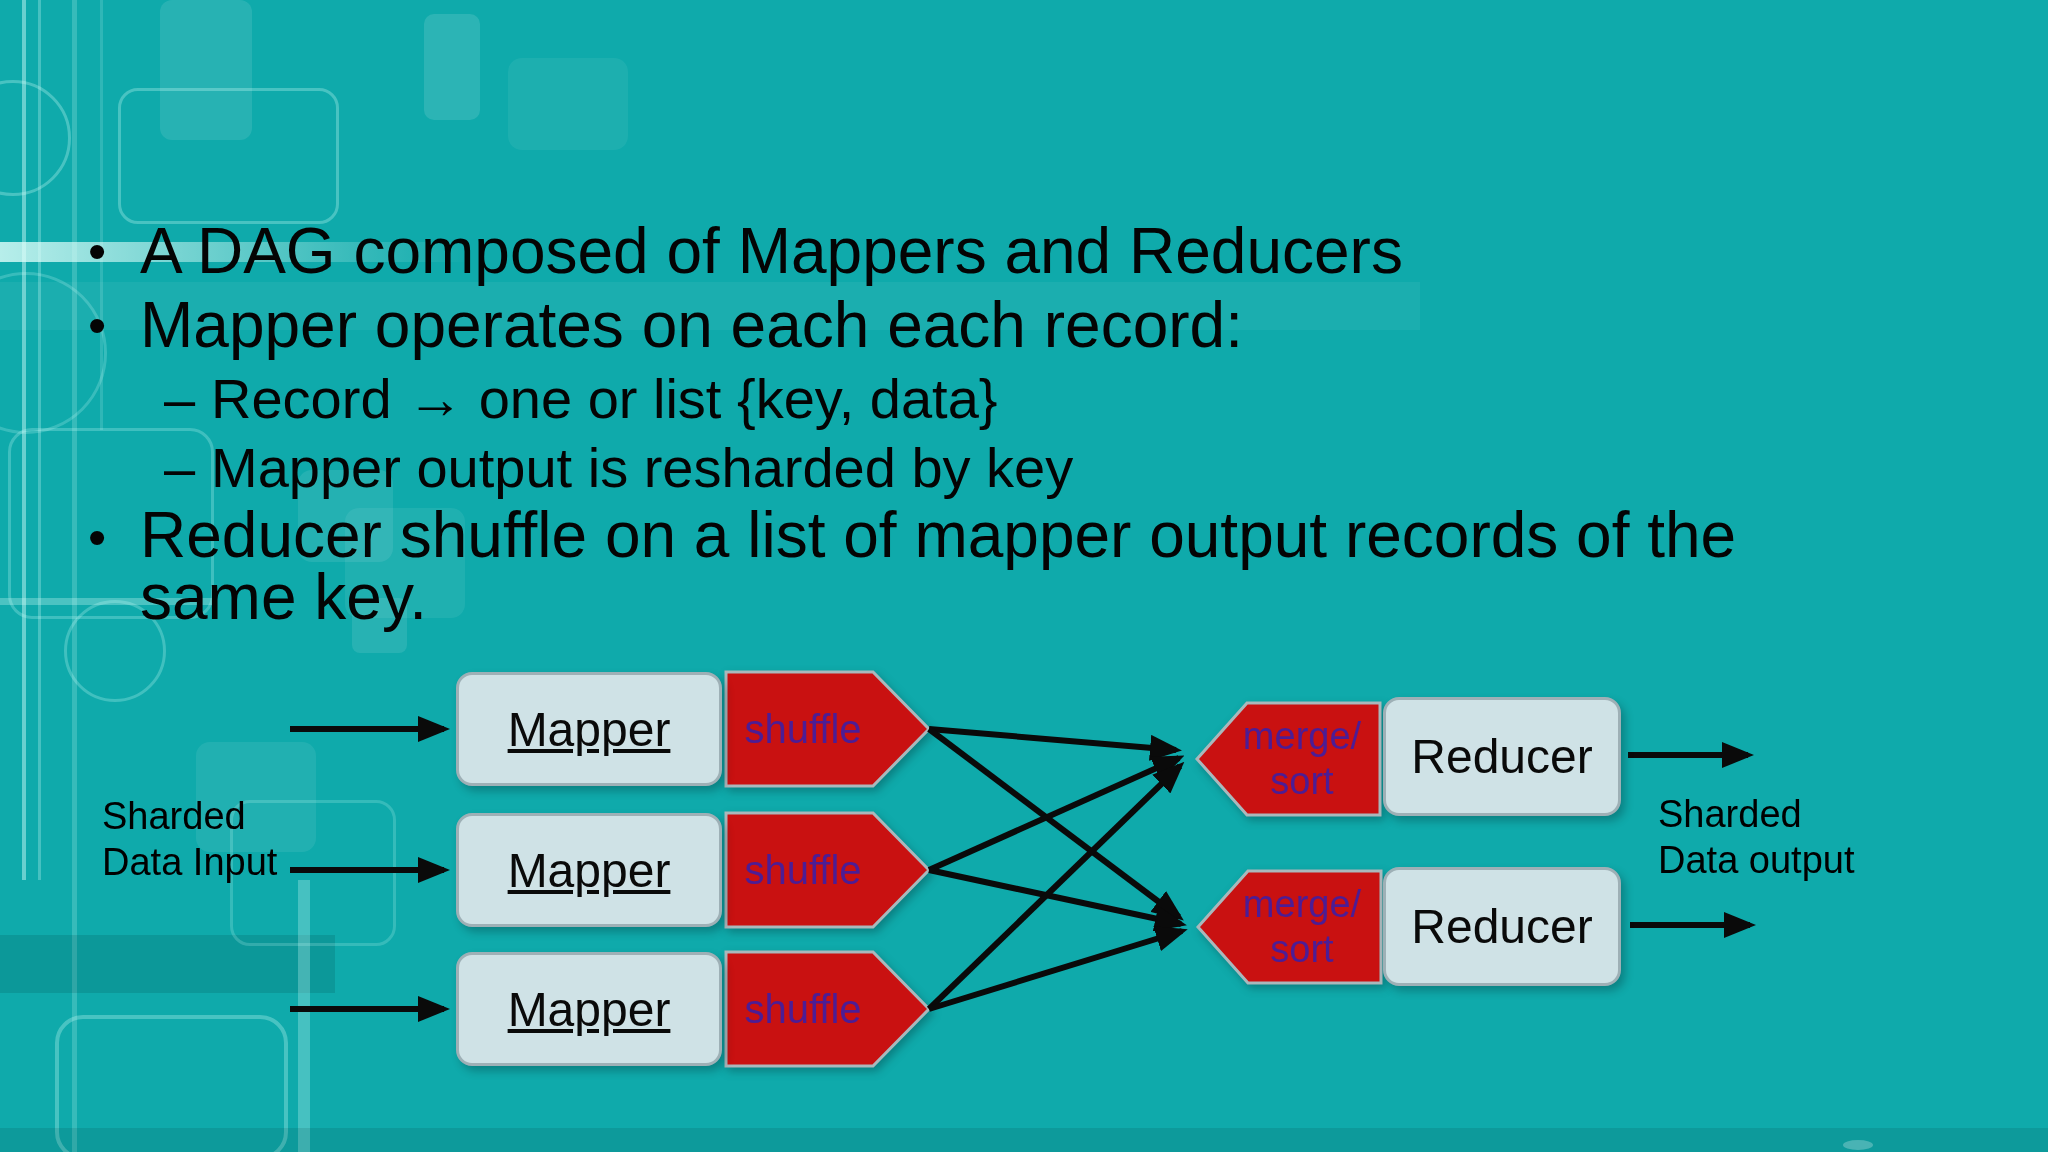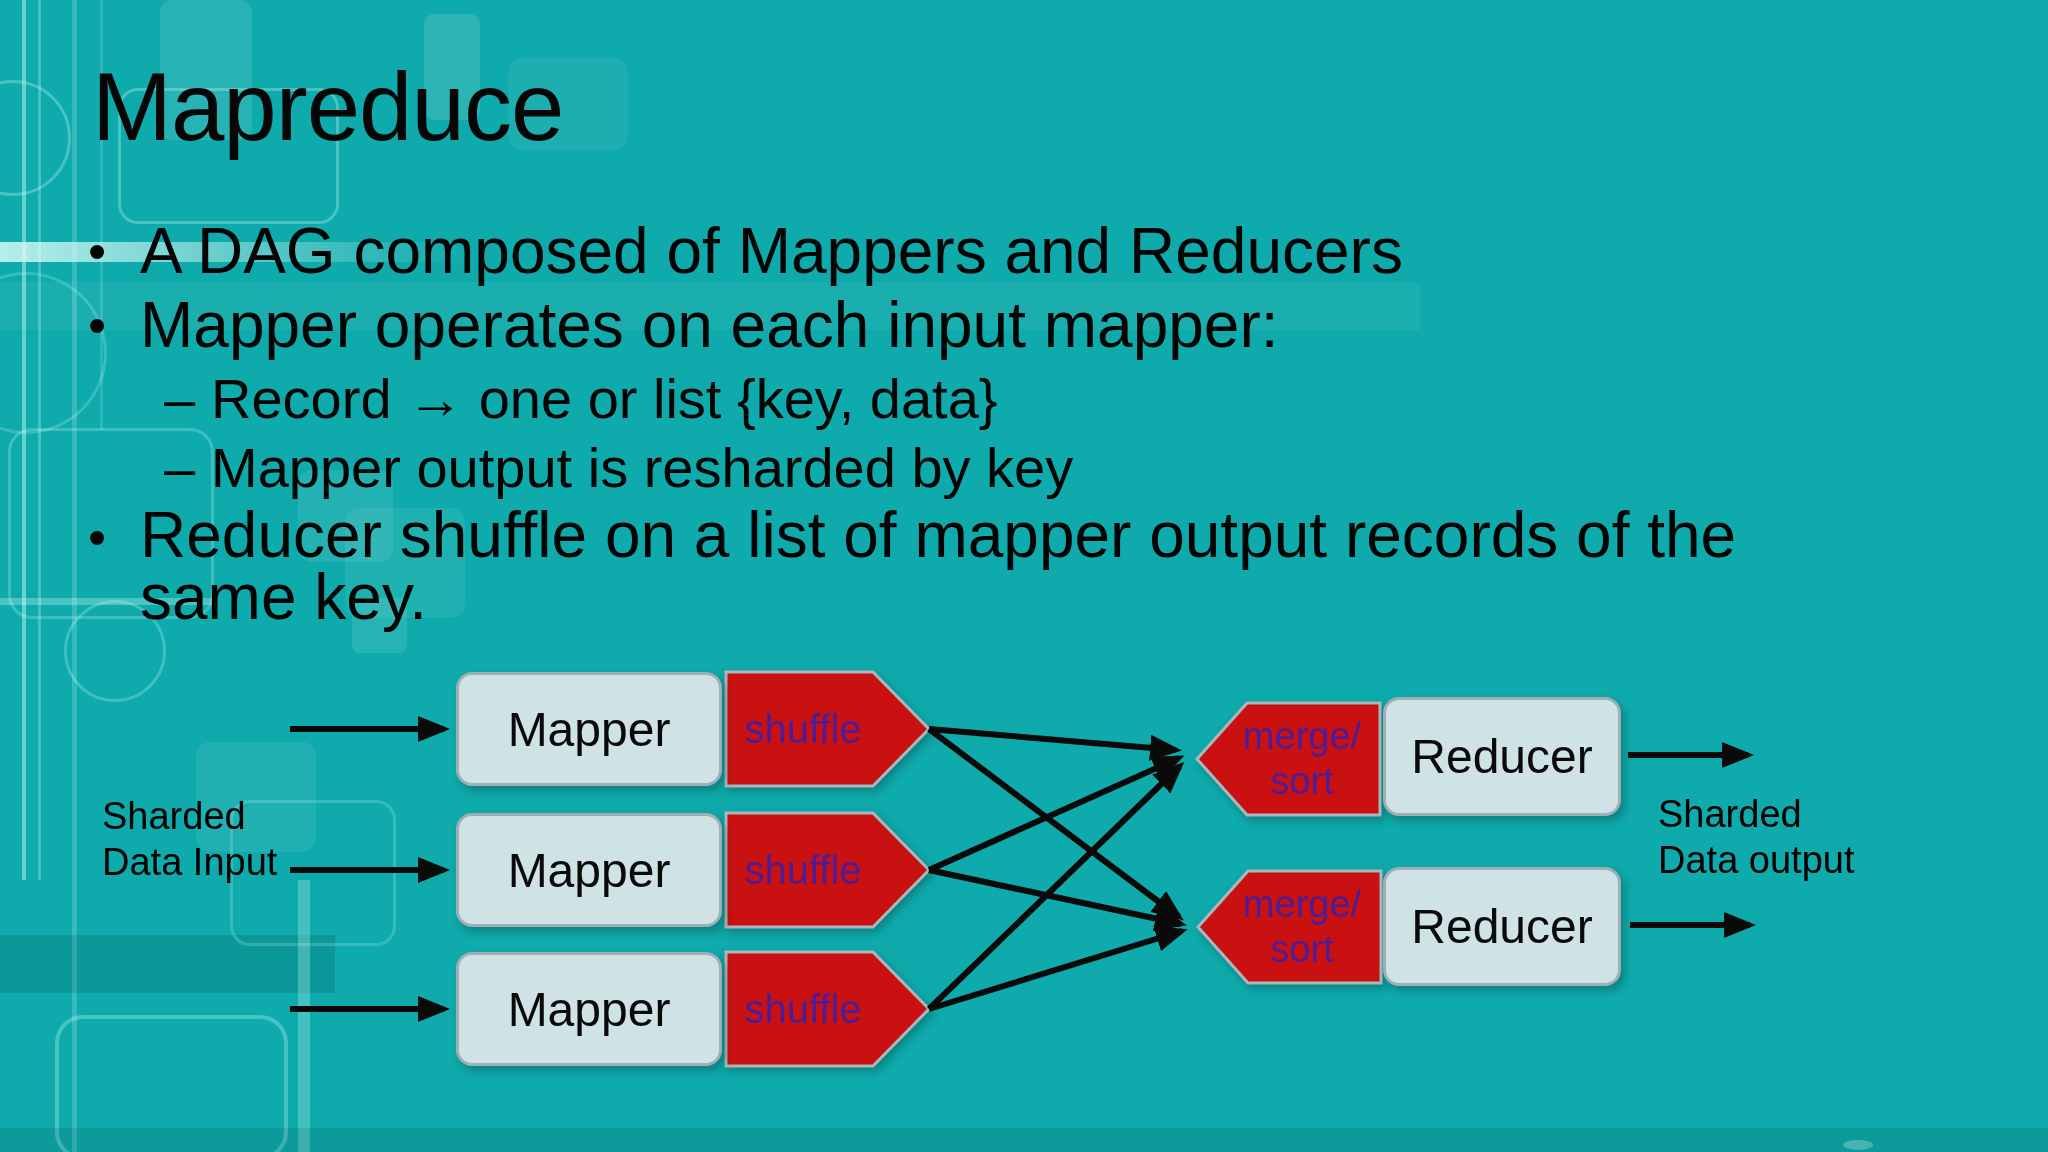--- a/index.html
+++ b/index.html
@@ -57,21 +57,21 @@
   .b3 .tx{width:1760px;}
 
   
   .diagram-svg{position:absolute; left:0; top:0;}
   .node-box{
     position:absolute; display:flex; align-items:center; justify-content:center;
     background:#cfe2e6; border:3px solid #9eb0b6; border-radius:16px;
     box-shadow:4px 5px 8px rgba(0,25,30,.28);
     font-size:48px; color:#0a0a0a;
   }
-  .mapper{left:456px; width:260px; height:108px;}
+  .mapper{left:456px; width:260px; height:108px;text-decoration:underline;}
   .m1{top:672px;} .m2{top:813px;} .m3{top:952px;}
   .reducer{left:1383px; width:232px; height:113px;}
   .r1{top:697px;} .r2{top:867px;}
   .shape-label{
     position:absolute; display:flex; flex-direction:column;
     align-items:center; justify-content:center; text-align:center;
     color:#4c1d95;
   }
   .shuffle-lb{left:726px; width:154px; height:114px; font-size:40px;}
   .sh1{top:672px;} .sh2{top:813px;} .sh3{top:952px;}
@@ -111,30 +111,29 @@
     <div class="deco d-frect2"></div>
     <div class="deco d-frect3"></div>
     <div class="deco d-frect4"></div>
     <div class="deco d-frect5"></div>
     <div class="deco d-frect6"></div>
     <div class="deco d-frect7"></div>
     <div class="deco d-bottom"></div>
     <div class="deco d-smudge"></div>
   </div>
 
-  <div class="title">Mapreduce</div>
 
   <div>
     <div class="bullet lvl1 b1">
       <span class="mk">•</span>
       <span class="tx">A DAG composed of Mappers and Reducers</span>
     </div>
     <div class="bullet lvl1 b2">
       <span class="mk">•</span>
-      <span class="tx">Mapper operates on each input mapper:</span>
+      <span class="tx">Mapper operates on each each record:</span>
     </div>
     <div class="bullet lvl2 s1">
       <span class="mk">–</span>
       <span class="tx">Record → one or list {key, data}</span>
     </div>
     <div class="bullet lvl2 s2">
       <span class="mk">–</span>
       <span class="tx">Mapper output is resharded by key</span>
     </div>
     <div class="bullet lvl1 b3">

